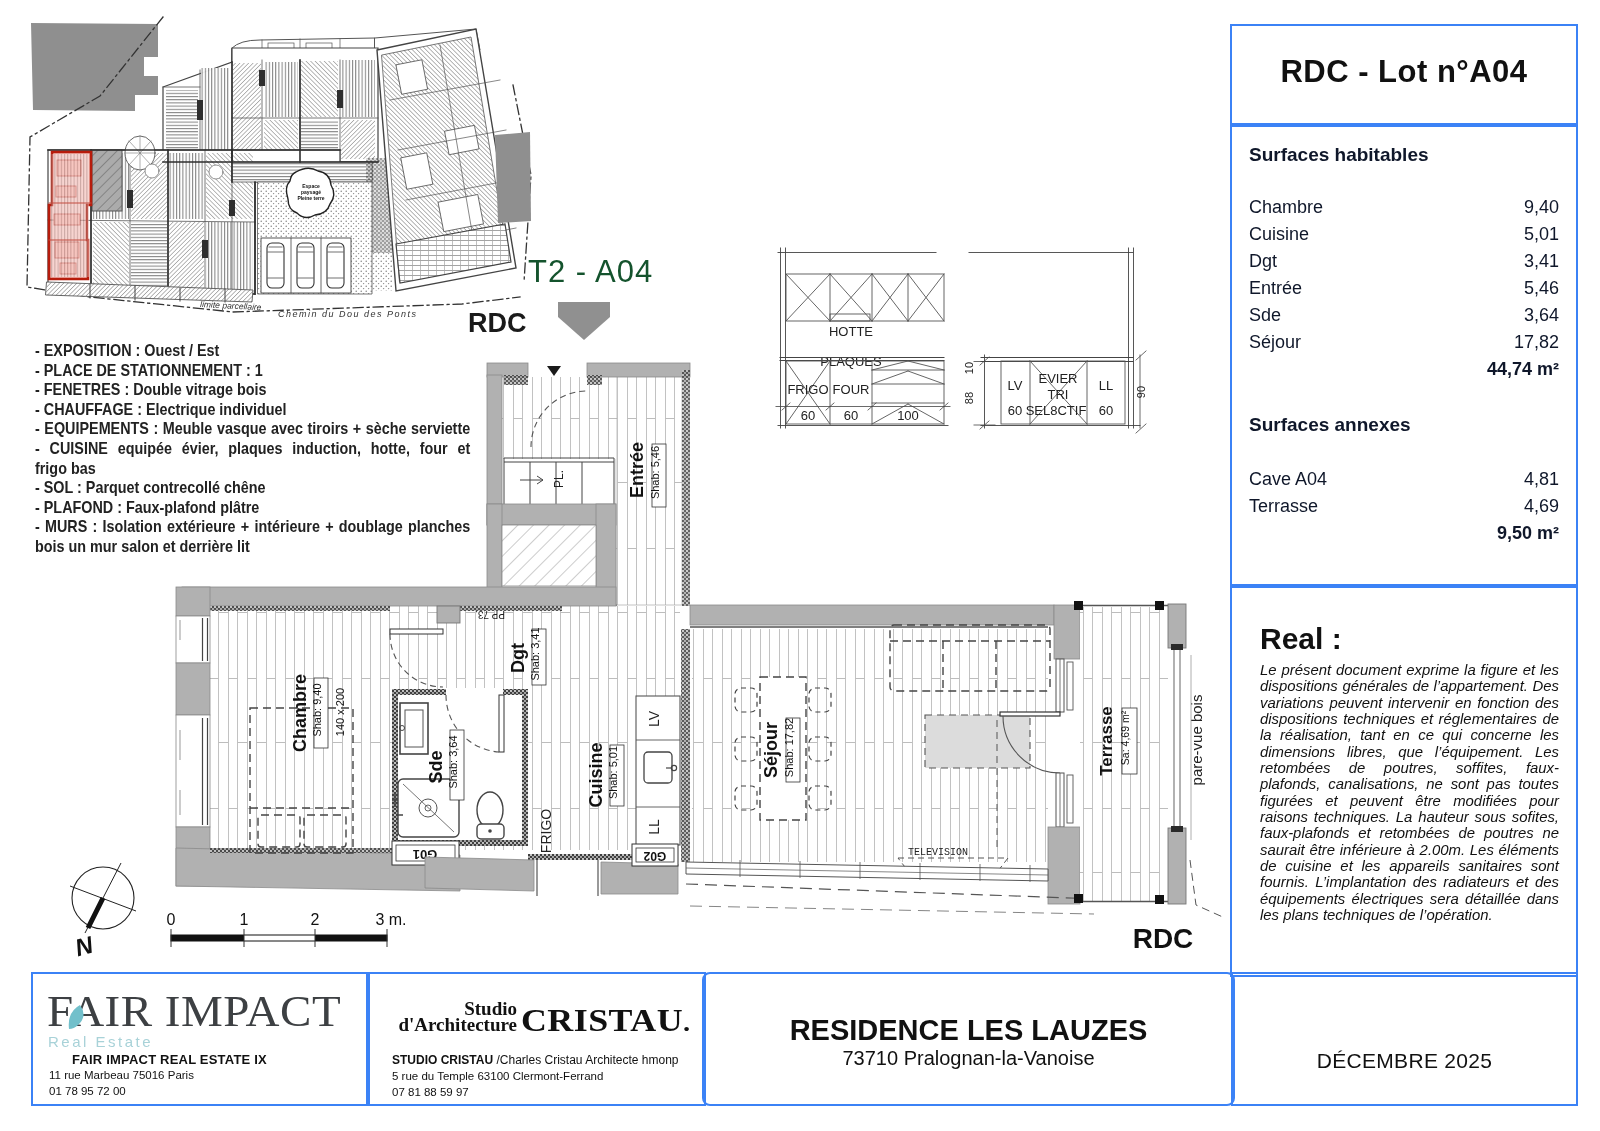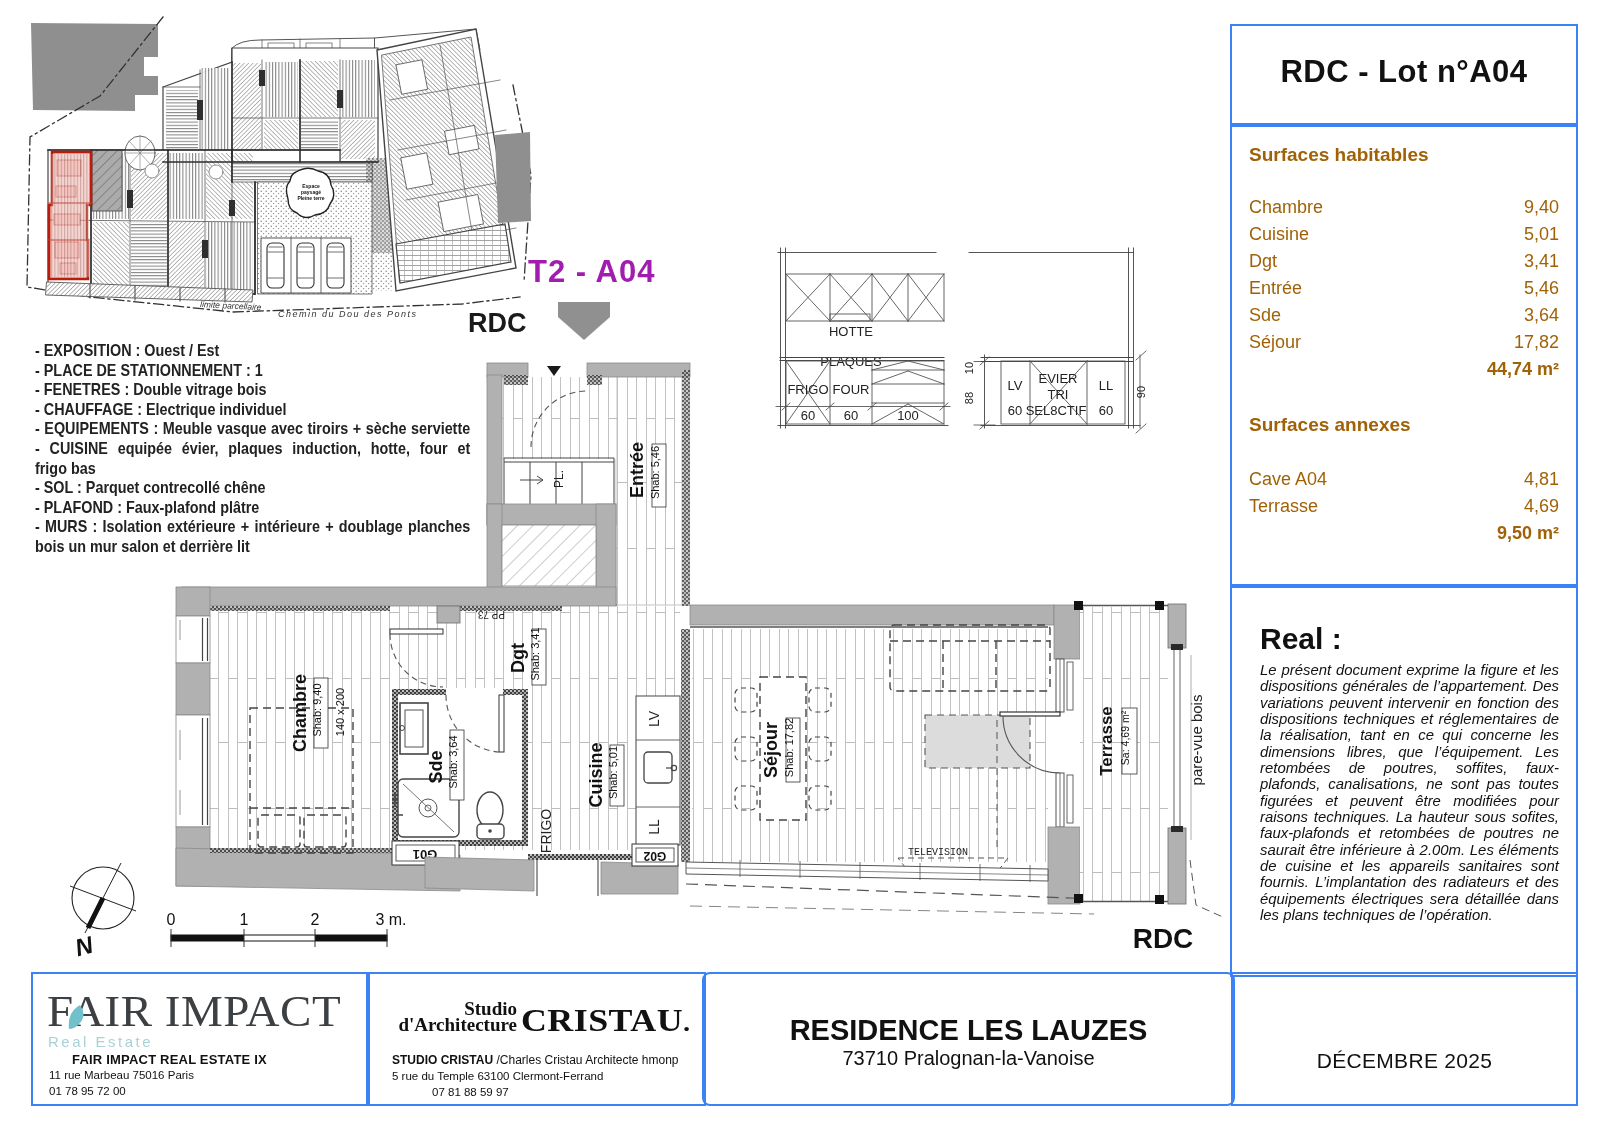--- a/index.html
+++ b/index.html
@@ -630,29 +630,29 @@
   <div>- CHAUFFAGE : Electrique individuel</div>
   <div style="text-align:justify;text-align-last:justify;">- EQUIPEMENTS : Meuble vasque avec tiroirs + sèche serviette</div>
   <div style="text-align:justify;text-align-last:justify;">- CUISINE equipée évier, plaques induction, hotte, four et</div>
   <div>frigo bas</div>
   <div>- SOL : Parquet contrecollé chêne</div>
   <div>- PLAFOND : Faux-plafond plâtre</div>
   <div style="text-align:justify;text-align-last:justify;">- MURS : Isolation extérieure + intérieure + doublage planches</div>
   <div>bois un mur salon et derrière lit</div>
 </div>
 
-<div class="abs" style="left:528px;top:254px;font-size:31px;font-weight:bold;color:#a21caf;letter-spacing:1px;">T2 - A04</div>
+<div class="abs" style="left:528px;top:254px;font-size:31px;font-weight:normal;color:#14532d;letter-spacing:1px;">T2 - A04</div>
 
 <div class="abs" style="left:468px;top:308px;font-size:27px;font-weight:bold;color:#1a1a1a;">RDC</div>
 
 <div class="pbox" style="left:1230px;top:24px;width:344px;height:99px;">
   <div style="text-align:center;margin-top:28px;font-size:31px;font-weight:bold;color:#111;letter-spacing:0.5px;">RDC - Lot n°A04</div>
 </div>
 
-<div class="pbox" style="left:1230px;top:123px;width:344px;height:461px;font-size:18px;color:#a16207;">
+<div class="pbox" style="left:1230px;top:123px;width:344px;height:461px;font-size:18px;color:#0f172a;">
 
   <div style="position:absolute;left:17px;top:19px;font-weight:bold;font-size:19px;">Surfaces habitables</div>
   <div style="position:absolute;left:17px;right:17px;top:72px;">
 
     <div class="rowline" style="height:27px;">
           <span>Chambre</span>
           <span>9,40</span>
         </div>
     <div class="rowline" style="height:27px;">
           <span>Cuisine</span>
@@ -717,21 +717,21 @@
 <div class="pbox" style="left:366px;top:972px;width:336px;height:130px;">
 
   <div style="position:absolute;left:16px;top:28px;width:133px;text-align:right;font-family:'Liberation Serif',serif;font-weight:bold;color:#111;">
     <div style="font-size:19px;line-height:14px;">Studio</div>
     <div style="font-size:19px;line-height:17px;">d'Architecture</div>
   </div>
   <div style="position:absolute;left:153px;top:28px;font-family:'Liberation Serif',serif;font-weight:bold;font-size:39px;color:#111;letter-spacing:0.5px;transform:scale(0.92,0.8);transform-origin:left top;">CRISTAU<span style="font-size:31px;">.</span></div>
 
   <div style="position:absolute;left:24px;top:79px;font-size:12px;color:#111;white-space:nowrap;"><b>STUDIO CRISTAU </b>/Charles Cristau Architecte hmonp</div>
   <div style="position:absolute;left:24px;top:96px;font-size:11.5px;color:#111;">5 rue du Temple 63100 Clermont-Ferrand</div>
-  <div style="position:absolute;left:24px;top:112px;font-size:11.5px;color:#111;margin-left:40px;">07 81 88 59 97</div>
+  <div style="position:absolute;left:24px;top:112px;font-size:11.5px;color:#111;">07 81 88 59 97</div>
 </div>
 
 <div class="pbox" style="left:702px;top:972px;width:529px;height:130px;border-radius:8px;">
   <div style="text-align:center;margin-top:40px;font-size:29px;font-weight:bold;color:#111;">RESIDENCE LES LAUZES</div>
   <div style="text-align:center;font-size:20px;color:#111;">73710 Pralognan-la-Vanoise</div>
 </div>
 
 <div class="pbox" style="left:1231px;top:972px;width:343px;height:130px;">
   <div style="text-align:center;margin-top:75px;font-size:21px;color:#111;letter-spacing:0.3px;">DÉCEMBRE 2025</div>
 </div>

